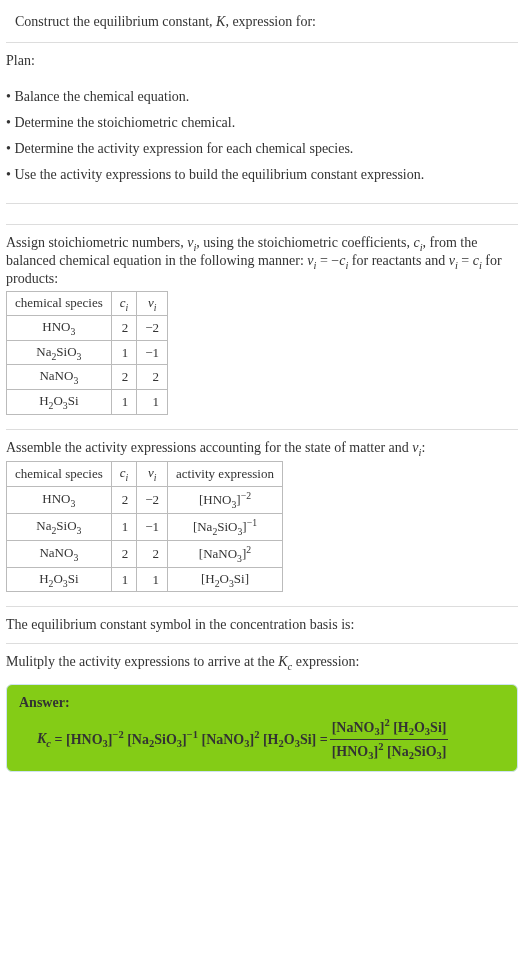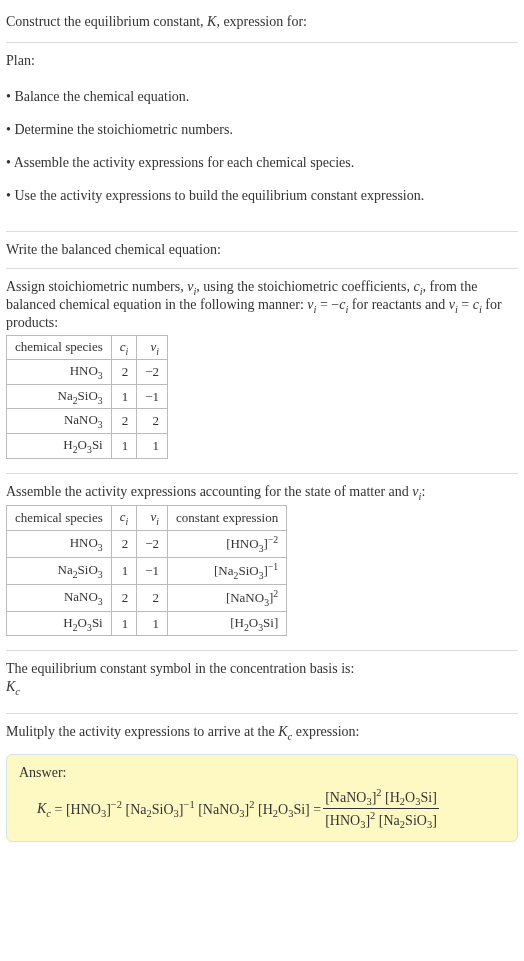--- a/index.html
+++ b/index.html
@@ -15,58 +15,60 @@
   .section {
     padding: 6px 0;
   }
   hr.divider {
     border: none;
     border-top: 1px solid #ddd;
     margin: 4px 0;
   }
   .prompt-line {
     margin-bottom: 2px;
+    margin-left: 9px;
   }
   .eqn {
     font-family: 'Times New Roman', serif;
     margin: 2px 0 6px 0;
   }
   .plan-heading {
     margin-bottom: 20px;
   }
   .plan-item {
-    margin: 17px 0;
+    margin: 10px 0;
   }
   .bullet::before {
     content: "• ";
   }
   table.data {
     border-collapse: collapse;
     margin: 4px 0;
   }
   table.data th, table.data td {
     border: 1px solid #bbb;
     padding: 3px 8px;
     font-weight: normal;
     font-size: 13px;
-    text-align: right;
+    text-align: center;
     font-family: 'Times New Roman', serif;
   }
   table.data .num {
     text-align: right;
   }
   .italic {
     font-style: italic;
   }
   .answer-box {
-    background: #fef9c3;
+    background: #84cc16;
     border: 1px solid #cfe3f3;
     border-radius: 6px;
     padding: 10px 12px;
     margin: 6px 0 4px 0;
+    font-weight: bold;
   }
   .answer-label {
     margin-bottom: 6px;
     font-family: Georgia, serif;
   }
   .kc-line {
     font-family: 'Times New Roman', serif;
     display: flex;
     align-items: center;
     flex-wrap: nowrap;
@@ -102,29 +104,28 @@
   <div class="prompt-line">
     Construct the equilibrium constant, <span class="italic">K</span>, expression for:
   </div>
 </div>
 
 <hr class="divider">
 
 <div class="section">
   <div class="plan-heading">Plan:</div>
   <div class="plan-item bullet">Balance the chemical equation.</div>
-  <div class="plan-item bullet">Determine the stoichiometric numbers.</div>
-  <div class="plan-item bullet">Assemble the activity expressions for each chemical species.</div>
+  <div class="plan-item bullet">Determine the stoichiometric chemical.</div>
+  <div class="plan-item bullet">Determine the activity expression for each chemical species.</div>
   <div class="plan-item bullet">Use the activity expressions to build the equilibrium constant expression.</div>
 </div>
 
 <hr class="divider">
 
 <div class="section">
-  <div>Write the balanced chemical equation:</div>
 </div>
 
 <hr class="divider">
 
 <div class="section">
   <div>
     Assign stoichiometric numbers, <span class="italic">ν<sub>i</sub></span>, using the stoichiometric coefficients, <span class="italic">c<sub>i</sub></span>, from the balanced chemical equation in the following manner: <span class="italic">ν<sub>i</sub></span> = −<span class="italic">c<sub>i</sub></span> for reactants and <span class="italic">ν<sub>i</sub></span> = <span class="italic">c<sub>i</sub></span> for products:
   </div>
   <table class="data">
     <tbody>
@@ -162,21 +163,21 @@
 <div class="section">
   <div>
     Assemble the activity expressions accounting for the state of matter and <span class="italic">ν<sub>i</sub></span>:
   </div>
   <table class="data">
     <tbody>
         <tr>
       <th>chemical species</th>
       <th><span class="italic">c<sub>i</sub></span></th>
       <th><span class="italic">ν<sub>i</sub></span></th>
-      <th>constant expression</th>
+      <th>activity expression</th>
     </tr>
     <tr>
       <td>HNO<sub>3</sub></td>
       <td class="num">2</td>
       <td class="num">−2</td>
       <td>[HNO<sub>3</sub>]<sup>−2</sup></td>
     </tr>
     <tr>
       <td>Na<sub>2</sub>SiO<sub>3</sub></td>
       <td class="num">1</td>
@@ -196,21 +197,20 @@
       <td>[H<sub>2</sub>O<sub>3</sub>Si]</td>
     </tr>
   </tbody>
     </table>
 </div>
 
 <hr class="divider">
 
 <div class="section">
   <div>The equilibrium constant symbol in the concentration basis is:</div>
-  <div class="eqn italic">K<sub>c</sub></div>
 </div>
 
 <hr class="divider">
 
 <div class="section">
   <div>
     Mulitply the activity expressions to arrive at the <span class="italic">K<sub>c</sub></span> expression:
   </div>
 </div>
 

